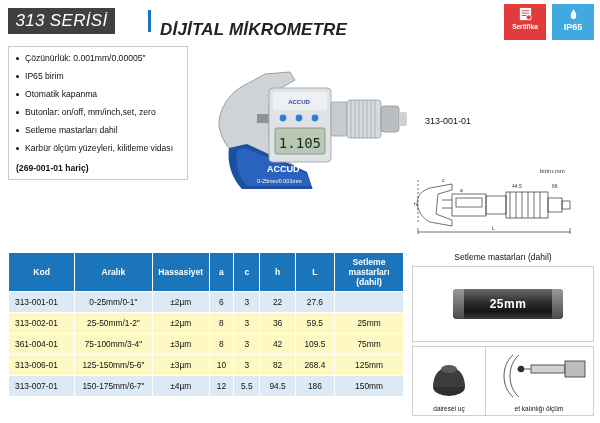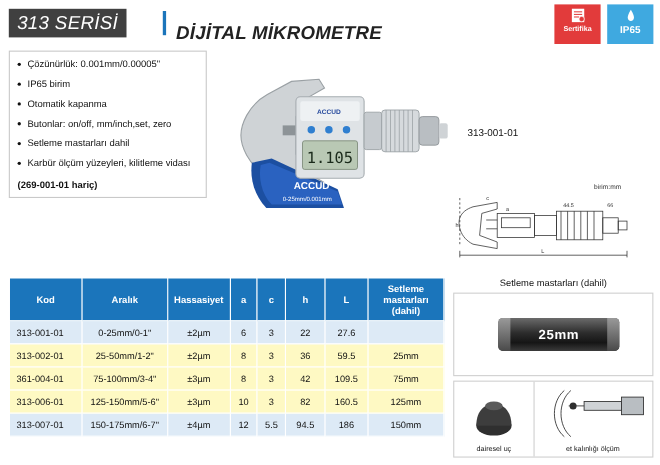--- a/index.html
+++ b/index.html
@@ -321,21 +321,21 @@
         <td>109.5</td>
         <td>75mm</td>
       </tr>
       <tr class="even">
         <td class="kod">313-006-01</td>
         <td>125-150mm/5-6"</td>
         <td>±3µm</td>
         <td>10</td>
         <td>3</td>
         <td>82</td>
-        <td>160.5</td>
+        <td>268.4</td>
         <td>125mm</td>
       </tr>
       <tr class="odd">
         <td class="kod">313-007-01</td>
         <td>150-175mm/6-7"</td>
         <td>±4µm</td>
         <td>12</td>
         <td>5.5</td>
         <td>94.5</td>
         <td>186</td>

